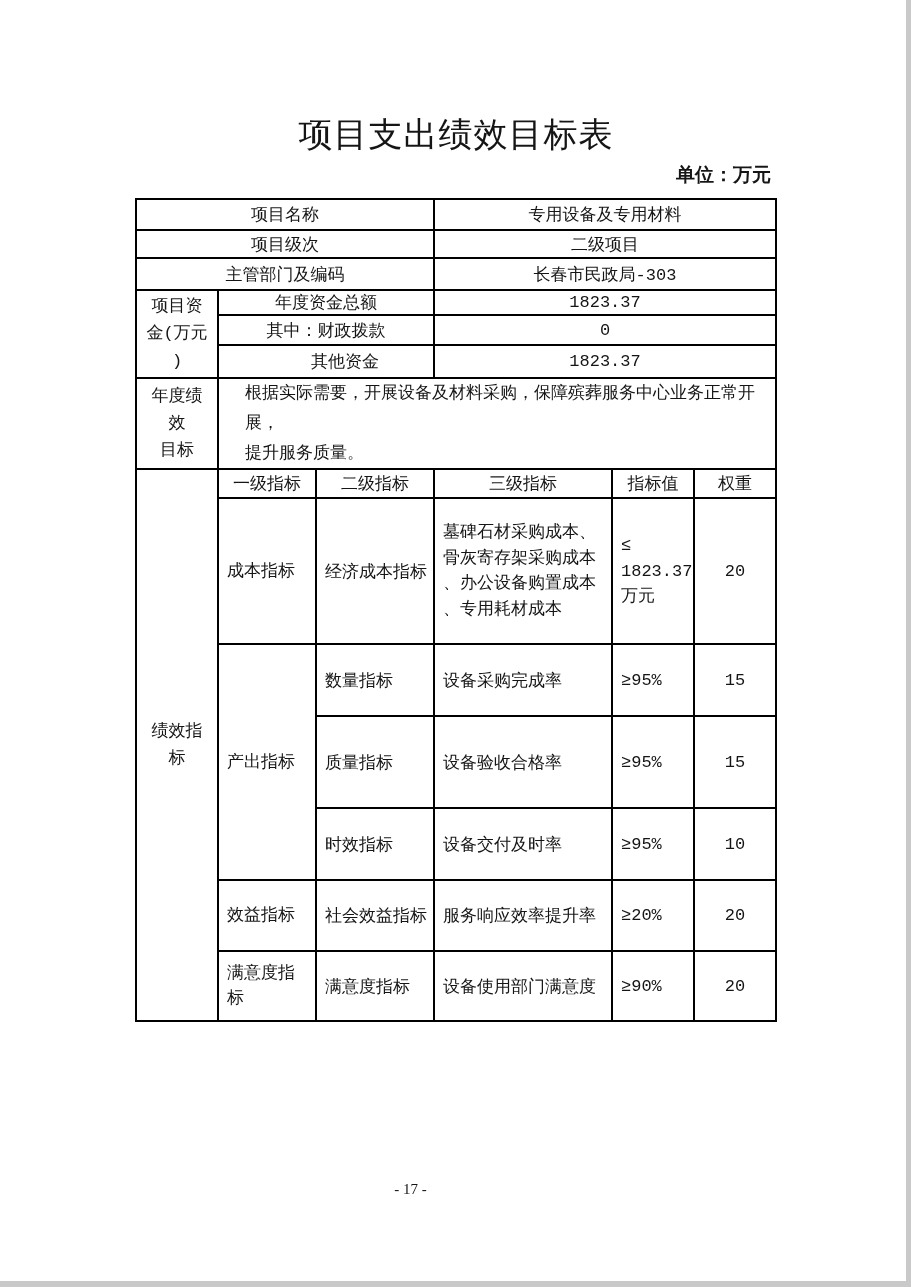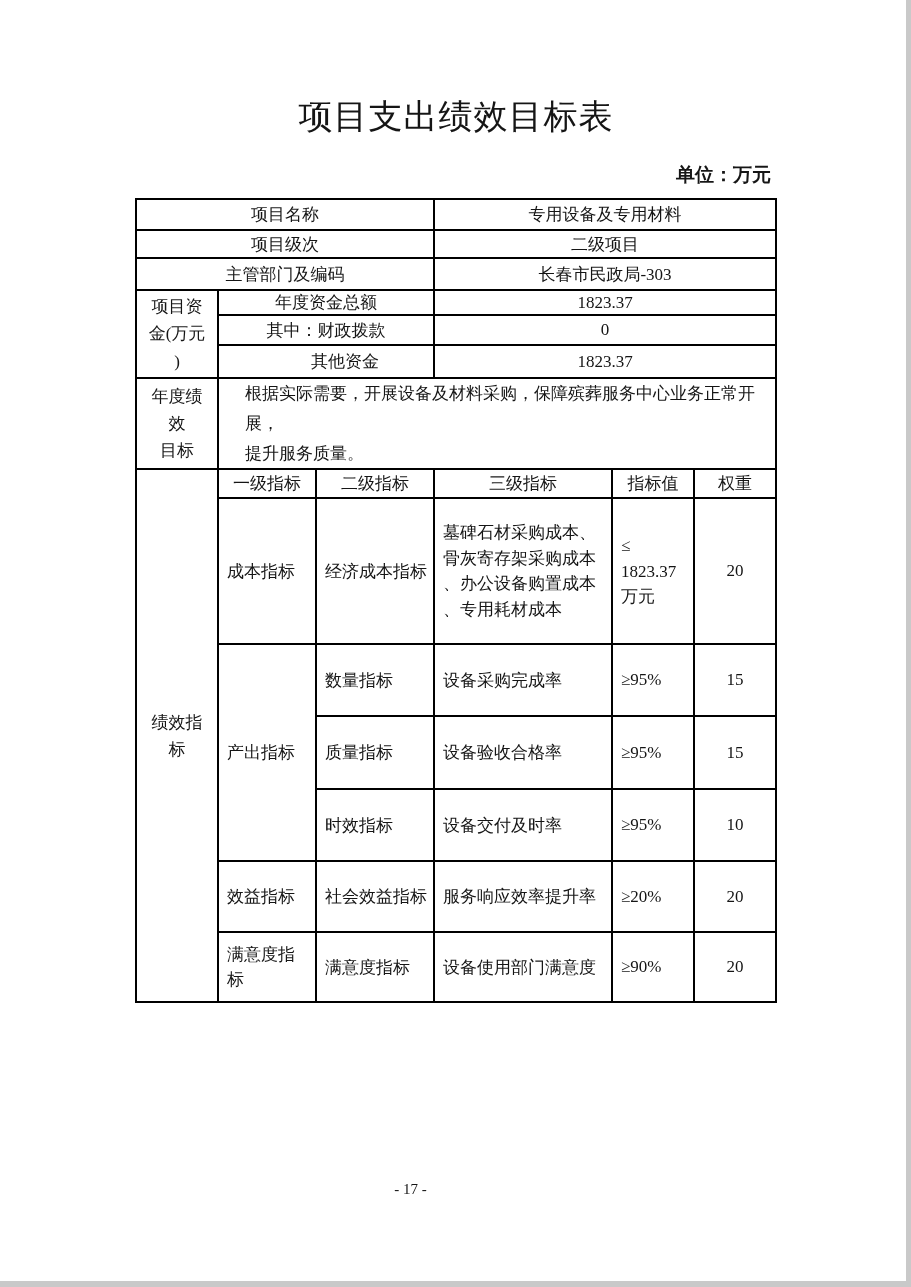--- a/index.html
+++ b/index.html
@@ -6,34 +6,35 @@
   body{
     width:911px;height:1287px;background:#ffffff;position:relative;
     font-family:"Liberation Serif","DejaVu Serif",serif;color:#151515;
     overflow:hidden;
   }
   .page-edge{
     position:absolute;inset:0;pointer-events:none;
     border-right:5px solid #c9c9c9;border-bottom:6px solid #c9c9c9;box-sizing:border-box;
   }
   .doc-title{
-    position:absolute;top:94px;left:135px;width:642px;margin:0;
+    position:absolute;top:112px;left:135px;width:642px;margin:0;
     text-align:center;font-size:34px;font-weight:normal;letter-spacing:1px;
   }
   .unit-line{
     position:absolute;top:162px;left:135px;width:636px;text-align:right;
     font-family:"Liberation Sans","DejaVu Sans",sans-serif;font-weight:bold;font-size:19px;
   }
   table.main{
     position:absolute;top:198px;left:135px;
     border-collapse:collapse;table-layout:fixed;
   }
   td{
     border:2px solid #000;font-size:17px;vertical-align:middle;padding:0;
     overflow:hidden;
+    font-family:Liberation Mono, monospace;
   }
   .c{text-align:center;}
   .l{text-align:left;padding-left:8px;}
   .lbl{white-space:pre-line;text-align:center;line-height:1.6;padding:0 8px;}
   .pre{white-space:pre-line;line-height:1.5;}
   .goal{white-space:pre-line;text-align:left;padding:0 14px 0 26px;line-height:1.75;}
   .other-right{text-align:right;padding-right:54px;}
   .footer{
     position:absolute;top:1181px;left:0;width:821px;text-align:center;font-size:15px;
   }
@@ -120,21 +121,21 @@
     <td class="c">20</td>
   </tr>
 
   <tr style="height:72px">
     <td rowspan="3" class="l pre">产出指标</td>
     <td class="l">数量指标</td>
     <td class="l">设备采购完成率</td>
     <td class="l">≥95%</td>
     <td class="c">15</td>
   </tr>
-  <tr style="height:73px">
+  <tr style="height:92px">
     <td class="l">质量指标</td>
     <td class="l">设备验收合格率</td>
     <td class="l">≥95%</td>
     <td class="c">15</td>
   </tr>
   <tr style="height:72px">
     <td class="l">时效指标</td>
     <td class="l">设备交付及时率</td>
     <td class="l">≥95%</td>
     <td class="c">10</td>

